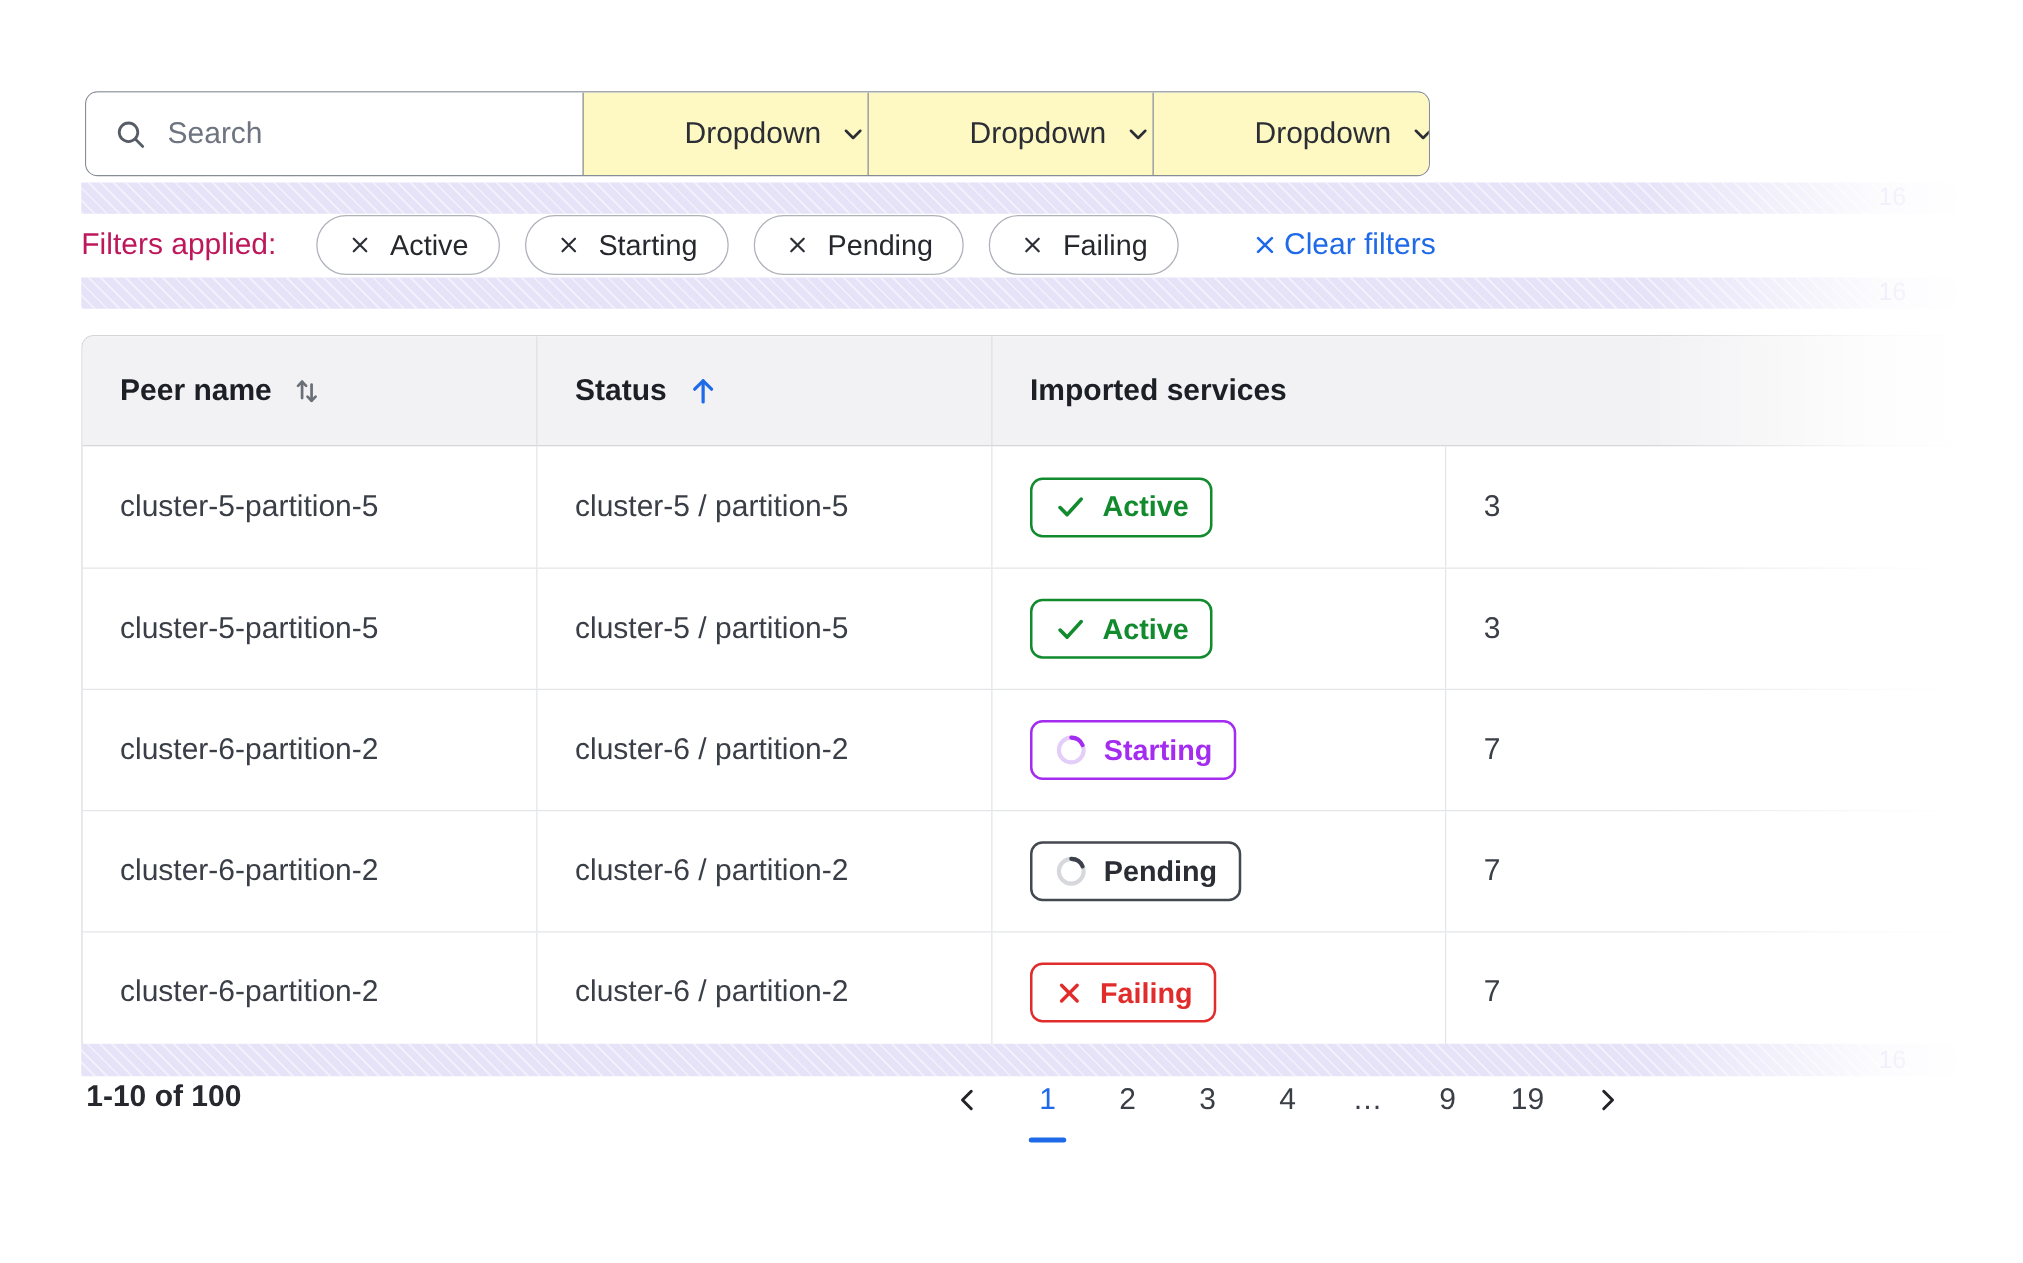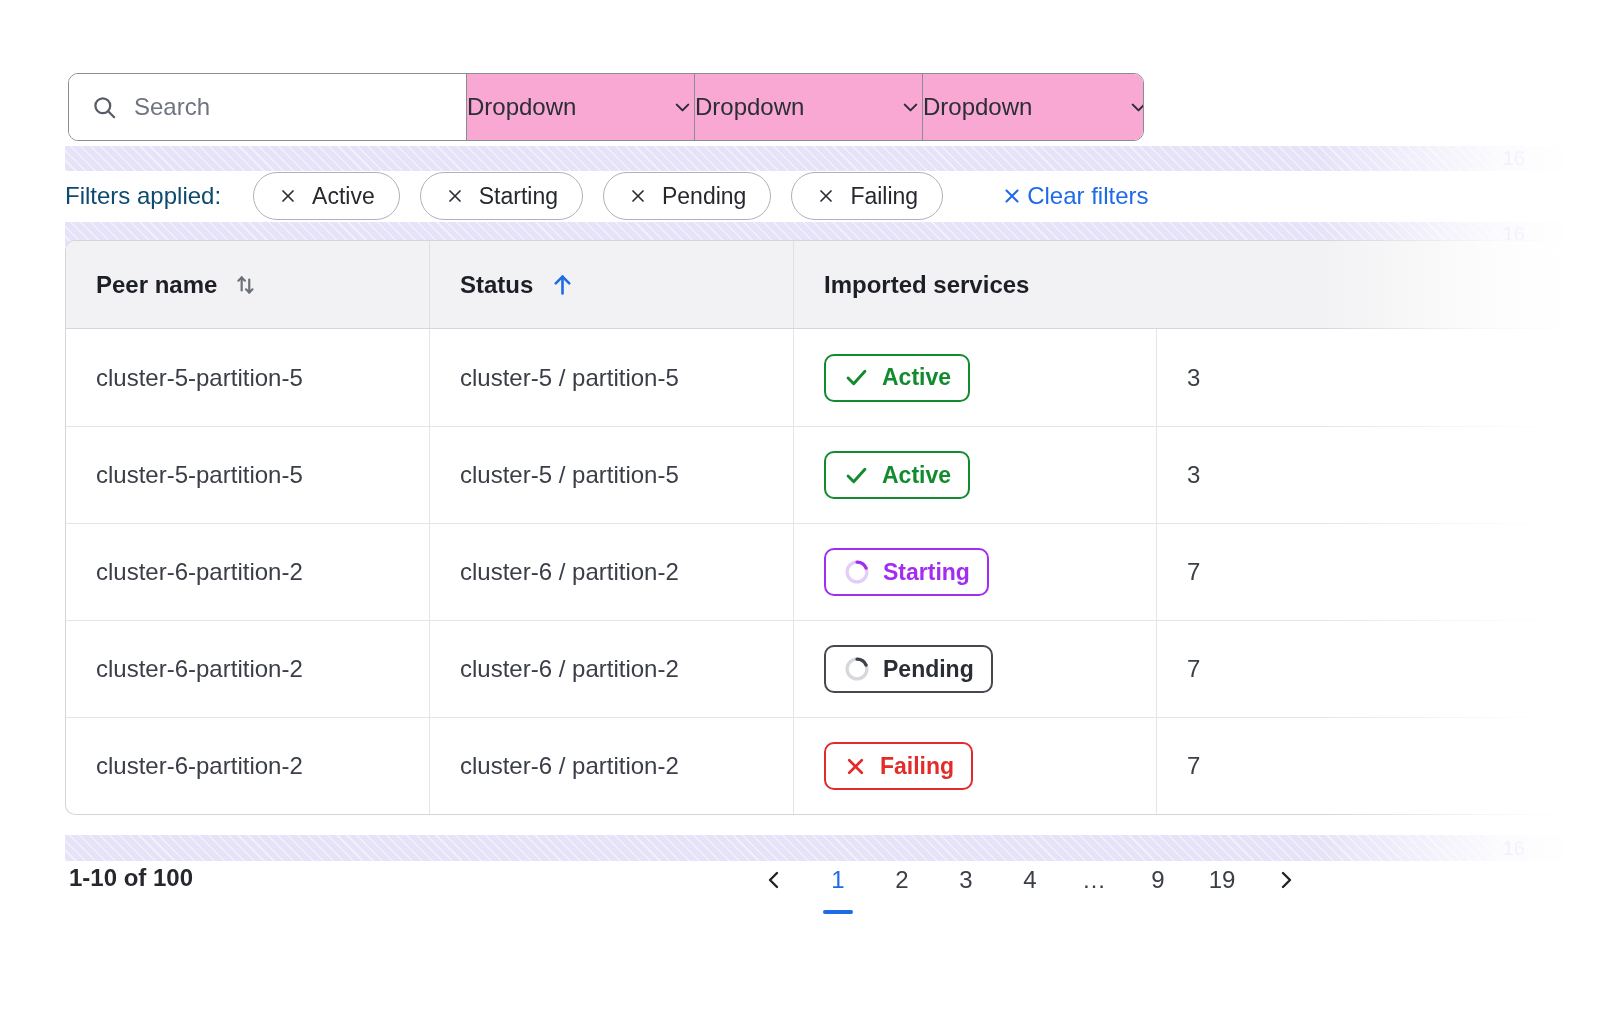--- a/index.html
+++ b/index.html
@@ -13,53 +13,53 @@
   .toolbar {
     position:absolute; left:68px; top:73px; height:68px; width:1076px;
     display:flex; border:1px solid #878d97; border-radius:10px; overflow:hidden; background:#fff;
   }
   .search { flex:0 0 391px; display:flex; align-items:center; gap:16px; padding:0 22px; background:#fff; }
   .search input {
     border:none; outline:none; flex:1; font-family:inherit; font-size:24px; color:#4d7c0f; background:transparent;
   }
   .search input::placeholder { color:#6e7480; }
   .dropdown {
-    flex:0 0 228px; display:flex; align-items:center; justify-content:space-between; gap:14px;
-    background:#f9a8d4; border:none; border-left:1px solid #878d97; cursor:pointer;
+    flex:0 0 228px; display:flex; align-items:center; justify-content:flex-end; gap:14px;
+    background:#fef9c3; border:none; border-left:1px solid #878d97; cursor:pointer;
     font-family:inherit; font-size:24px; color:#2b2e35;
   }
 
   
   .band {
     position:absolute; left:65px; width:1500px; height:25px; background:#e6e3f8;
     background-image:repeating-linear-gradient(45deg, rgba(255,255,255,0.45) 0 1.5px, transparent 1.5px 7px);
     display:flex; align-items:center; justify-content:flex-end; padding-right:40px;
     font-size:20px; color:#938cdf;
   }
   .band1 { top:146px; }
   .band2 { top:222px; }
   .band3 { top:835px; height:26px; }
 
   
   .filters { position:absolute; left:65px; top:170px; height:52px; display:flex; align-items:center; }
-  .filters-label { font-size:24px; color:#0c4a6e; margin-right:32px; }
+  .filters-label { font-size:24px; color:#be185d; margin-right:32px; }
   .chips { display:flex; align-items:center; gap:20px; }
   .chip {
     display:inline-flex; align-items:center; gap:14px; height:48px; padding:0 24px;
     border:1.5px solid #aeb2b9; border-radius:999px; background:#fff; cursor:pointer;
     font-family:inherit; font-size:23px; color:#26282e;
   }
   .clear-filters {
     display:inline-flex; align-items:center; gap:4px; margin-left:58px; border:none; background:none;
     cursor:pointer; font-family:Liberation Sans, sans-serif; font-size:24px; color:#1f6ae8;
   }
 
   
   .table {
-    position:absolute; left:65px; top:240px; width:1553px;
+    position:absolute; left:65px; top:268px; width:1553px;
     border:1px solid #d4d5d9; border-right:none; border-radius:10px 0 0 10px; background:#fff; overflow:hidden;
   }
   .thead { display:grid; grid-template-columns:363px 364px 363px minmax(0,1fr); background:#f2f2f4; height:88px; border-bottom:1px solid #d6d7da; }
   .th { display:flex; align-items:center; gap:16px; padding-left:30px; font-size:24px; font-weight:600; color:#1d1f26; border-left:1px solid #dfe0e3; }
   .th:first-child { border-left:none; }
   .trow { display:grid; grid-template-columns:363px 364px 363px minmax(0,1fr); height:97px; border-top:1px solid #e4e5e8; }
   .trow:first-child { border-top:none; }
   .td { display:flex; align-items:center; padding-left:30px; font-size:24px; color:#3a3e46; border-left:1px solid #e4e5e8; }
   .td:first-child { border-left:none; }
   .badge {

